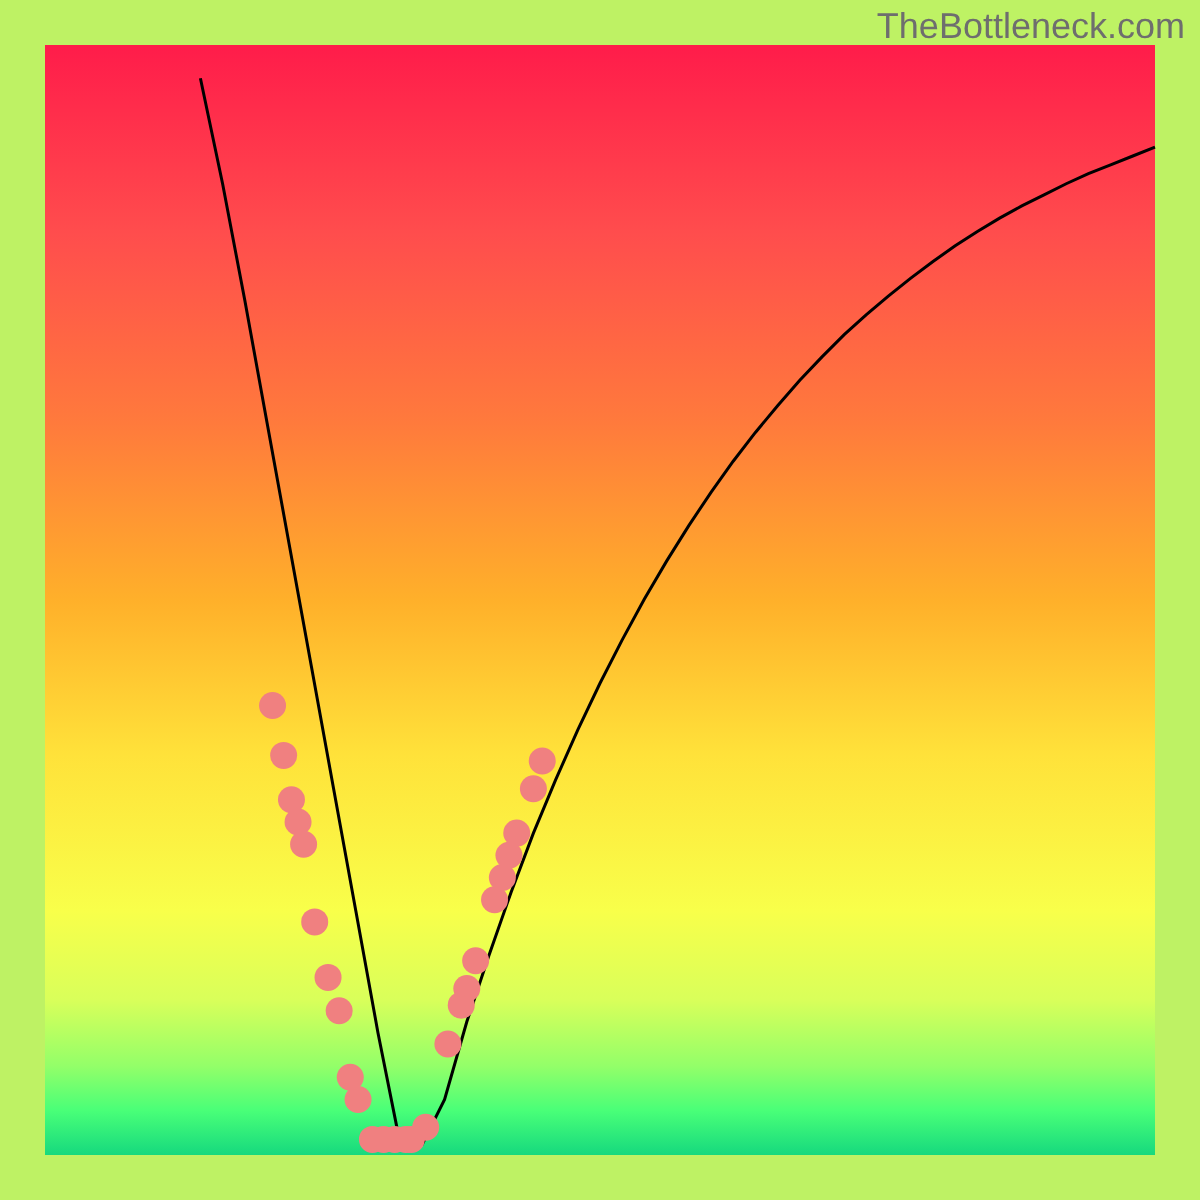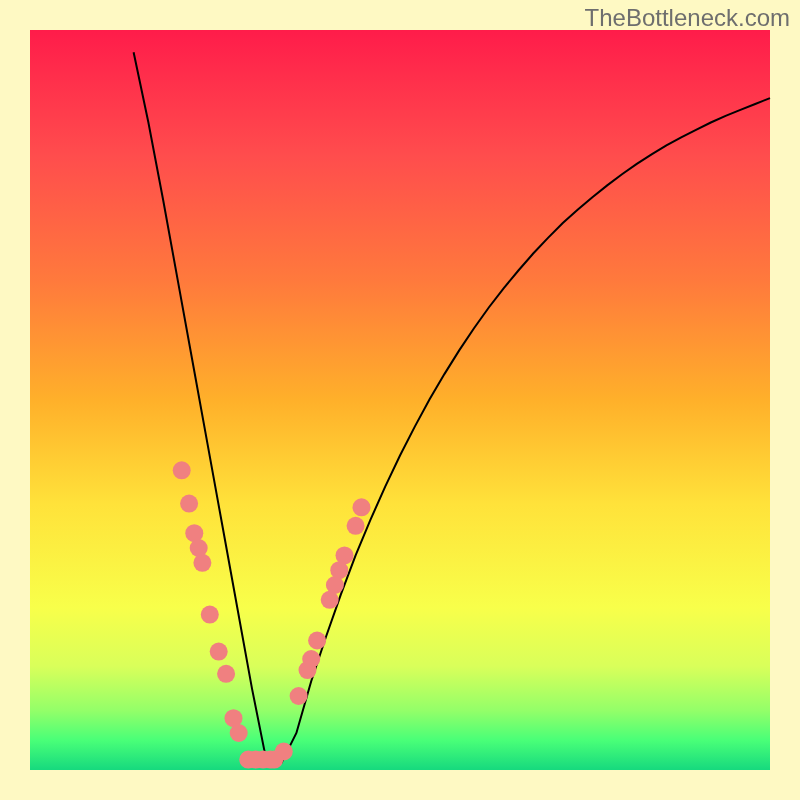--- a/index.html
+++ b/index.html
@@ -10,21 +10,21 @@
     overflow: hidden;
     background: #000;
     font-family: Arial, Helvetica, sans-serif;
   }
   .frame {
     position: absolute;
     left: 0;
     top: 0;
     width: 800px;
     height: 800px;
-    background: #fef9c3;
+    background: #bef264;
   }
   .plot {
     position: absolute;
     left: 30px;
     top: 30px;
     width: 740px;
     height: 740px;
     background: linear-gradient(
       to bottom,
       #ff1c4a 0%,

